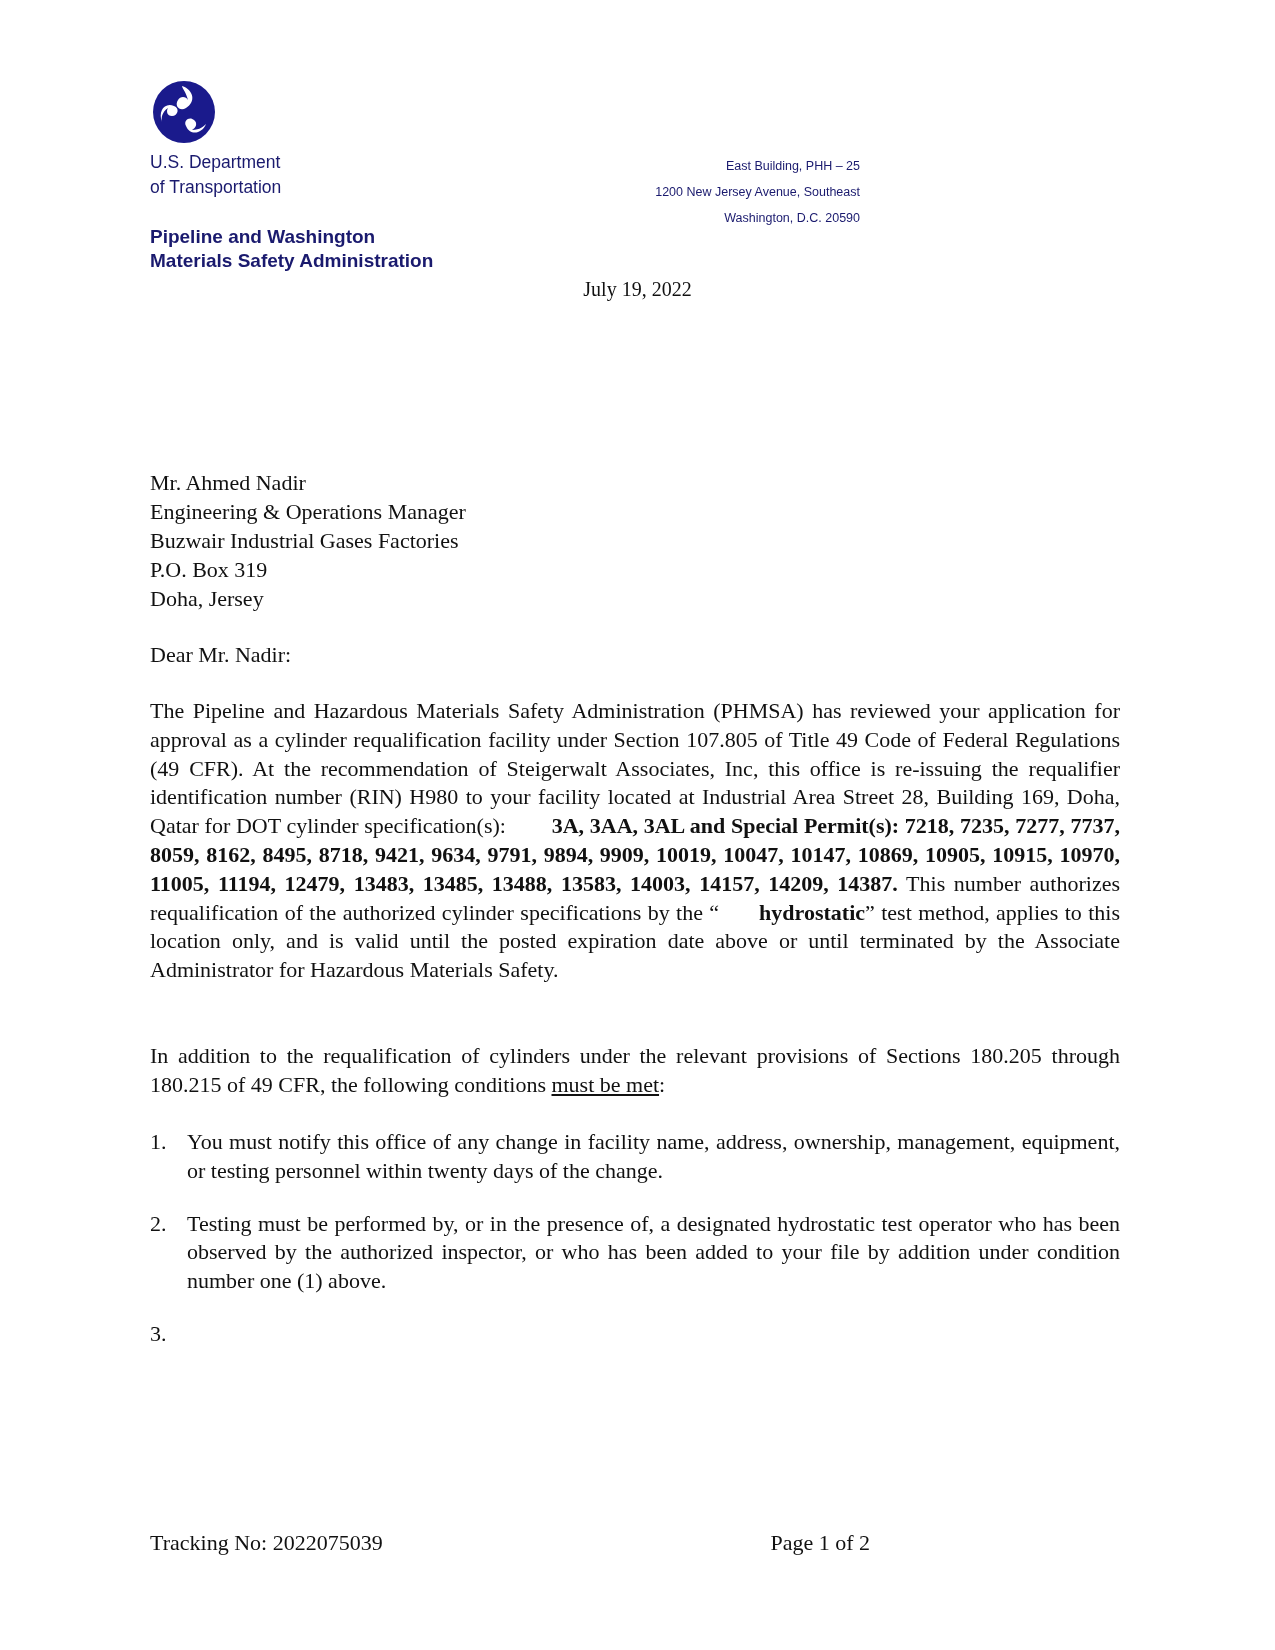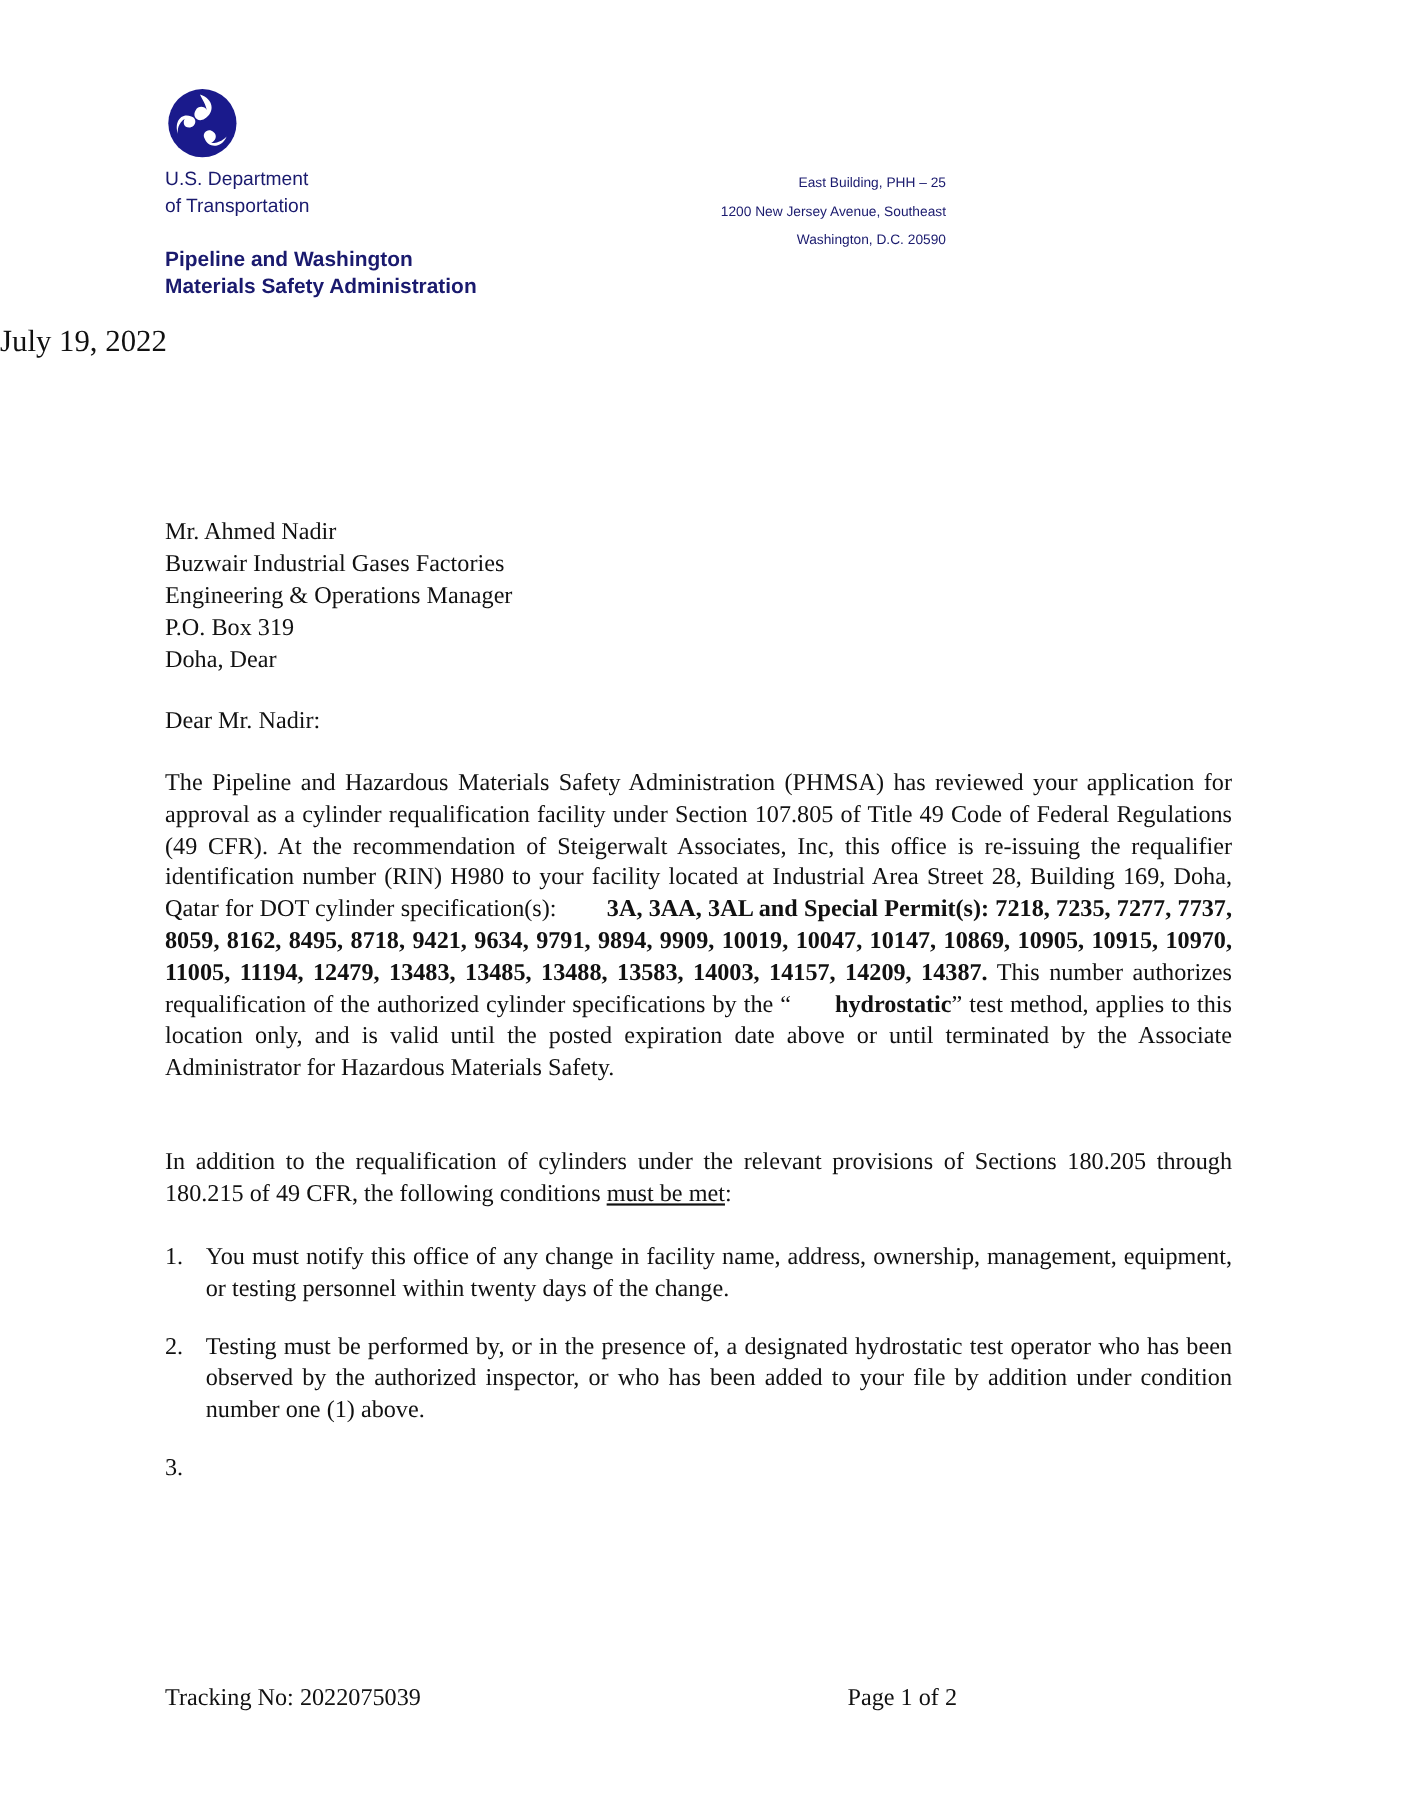--- a/index.html
+++ b/index.html
@@ -7,21 +7,21 @@
     .page { position: absolute; left: 0; top: 0; width: 1102px; height: 1650px; background: #fff; }
     .sans { font-family: "Liberation Sans", "DejaVu Sans", sans-serif; }
     .serif { font-family: "Liberation Serif", "DejaVu Serif", serif; color: #111; }
     .abs { position: absolute; }
 
     .logo { position: absolute; left: 152px; top: 80px; width: 64px; height: 64px; }
     .dept { left: 150px; top: 150px; font-size: 17.5px; line-height: 25px; color: #1a1a6e; }
     .admin { left: 150px; top: 225px; font-size: 19px; line-height: 24px; font-weight: bold; color: #1a1a6e; }
     .addr { right: 242px; top: 153px; text-align: right; font-size: 12.5px; line-height: 26px; color: #1a1a6e; }
 
-    .date { left: 0; width: 1275px; top: 295px; text-align: left; font-size: 28px; }
+    .date { left: 0; width: 1275px; top: 278px; text-align: center; font-size: 20px; }
     .date span { position: relative; left: 0px; }
     .exp { left: 0; width: 1275px; top: 382px; text-align: center; font-size: 22px; font-weight: bold; }
 
     .addressee { left: 150px; top: 468px; font-size: 22px; line-height: 29px; }
     .salutation { left: 150px; top: 640px; font-size: 22px; line-height: 29px; }
 
     .para { left: 150px; width: 970px; font-size: 22px; line-height: 28.8px; text-align: justify; }
     .p1 { top: 697px; }
     .p2 { top: 1042px; }
     .p2 u { text-decoration: underline; }
@@ -62,24 +62,24 @@
     <div>Washington, D.C.  20590</div>
   </div>
 
   <div class="abs serif date">
     <span>July 19, 2022</span>
   </div>
 
 
   <div class="abs serif addressee">
     <div>Mr. Ahmed Nadir</div>
+    <div>Engineering &amp; Operations Manager</div>
     <div>Buzwair Industrial Gases Factories</div>
-    <div>Engineering &amp; Operations Manager</div>
     <div>P.O. Box 319</div>
-    <div>Doha, Dear</div>
+    <div>Doha, Jersey</div>
   </div>
 
   <div class="abs serif salutation">Dear Mr.  Nadir:</div>
 
   <div class="abs serif para p1"><span>The Pipeline and Hazardous Materials Safety Administration (PHMSA) has reviewed your application for approval as a cylinder requalification facility under Section 107.805 of Title 49 Code of Federal Regulations (49 CFR).  At the recommendation of  Steigerwalt Associates, Inc, this office is re-issuing the requalifier identification number (RIN) H980 to your facility located at Industrial Area Street 28, Building 169, Doha, Qatar for DOT cylinder specification(s): </span><b>3A, 3AA, 3AL and Special Permit(s): 7218, 7235, 7277, 7737, 8059, 8162, 8495, 8718, 9421, 9634, 9791, 9894, 9909, 10019, 10047, 10147, 10869, 10905, 10915, 10970, 11005, 11194, 12479, 13483, 13485, 13488, 13583, 14003, 14157, 14209, 14387.</b><span>  This number authorizes requalification of the authorized cylinder specifications by the “</span><b>hydrostatic</b><span>” test method, applies to this location only, and is valid until the posted expiration date above or until terminated by the Associate Administrator for Hazardous Materials Safety.</span></div>
 
   <div class="abs serif para p2"><span>In addition to the requalification of cylinders under the relevant provisions of Sections 180.205 through 180.215 of 49 CFR, the following conditions </span><u>must be met</u><span>:</span></div>
 
   <ol class="abs serif cond-list">
     <li>

